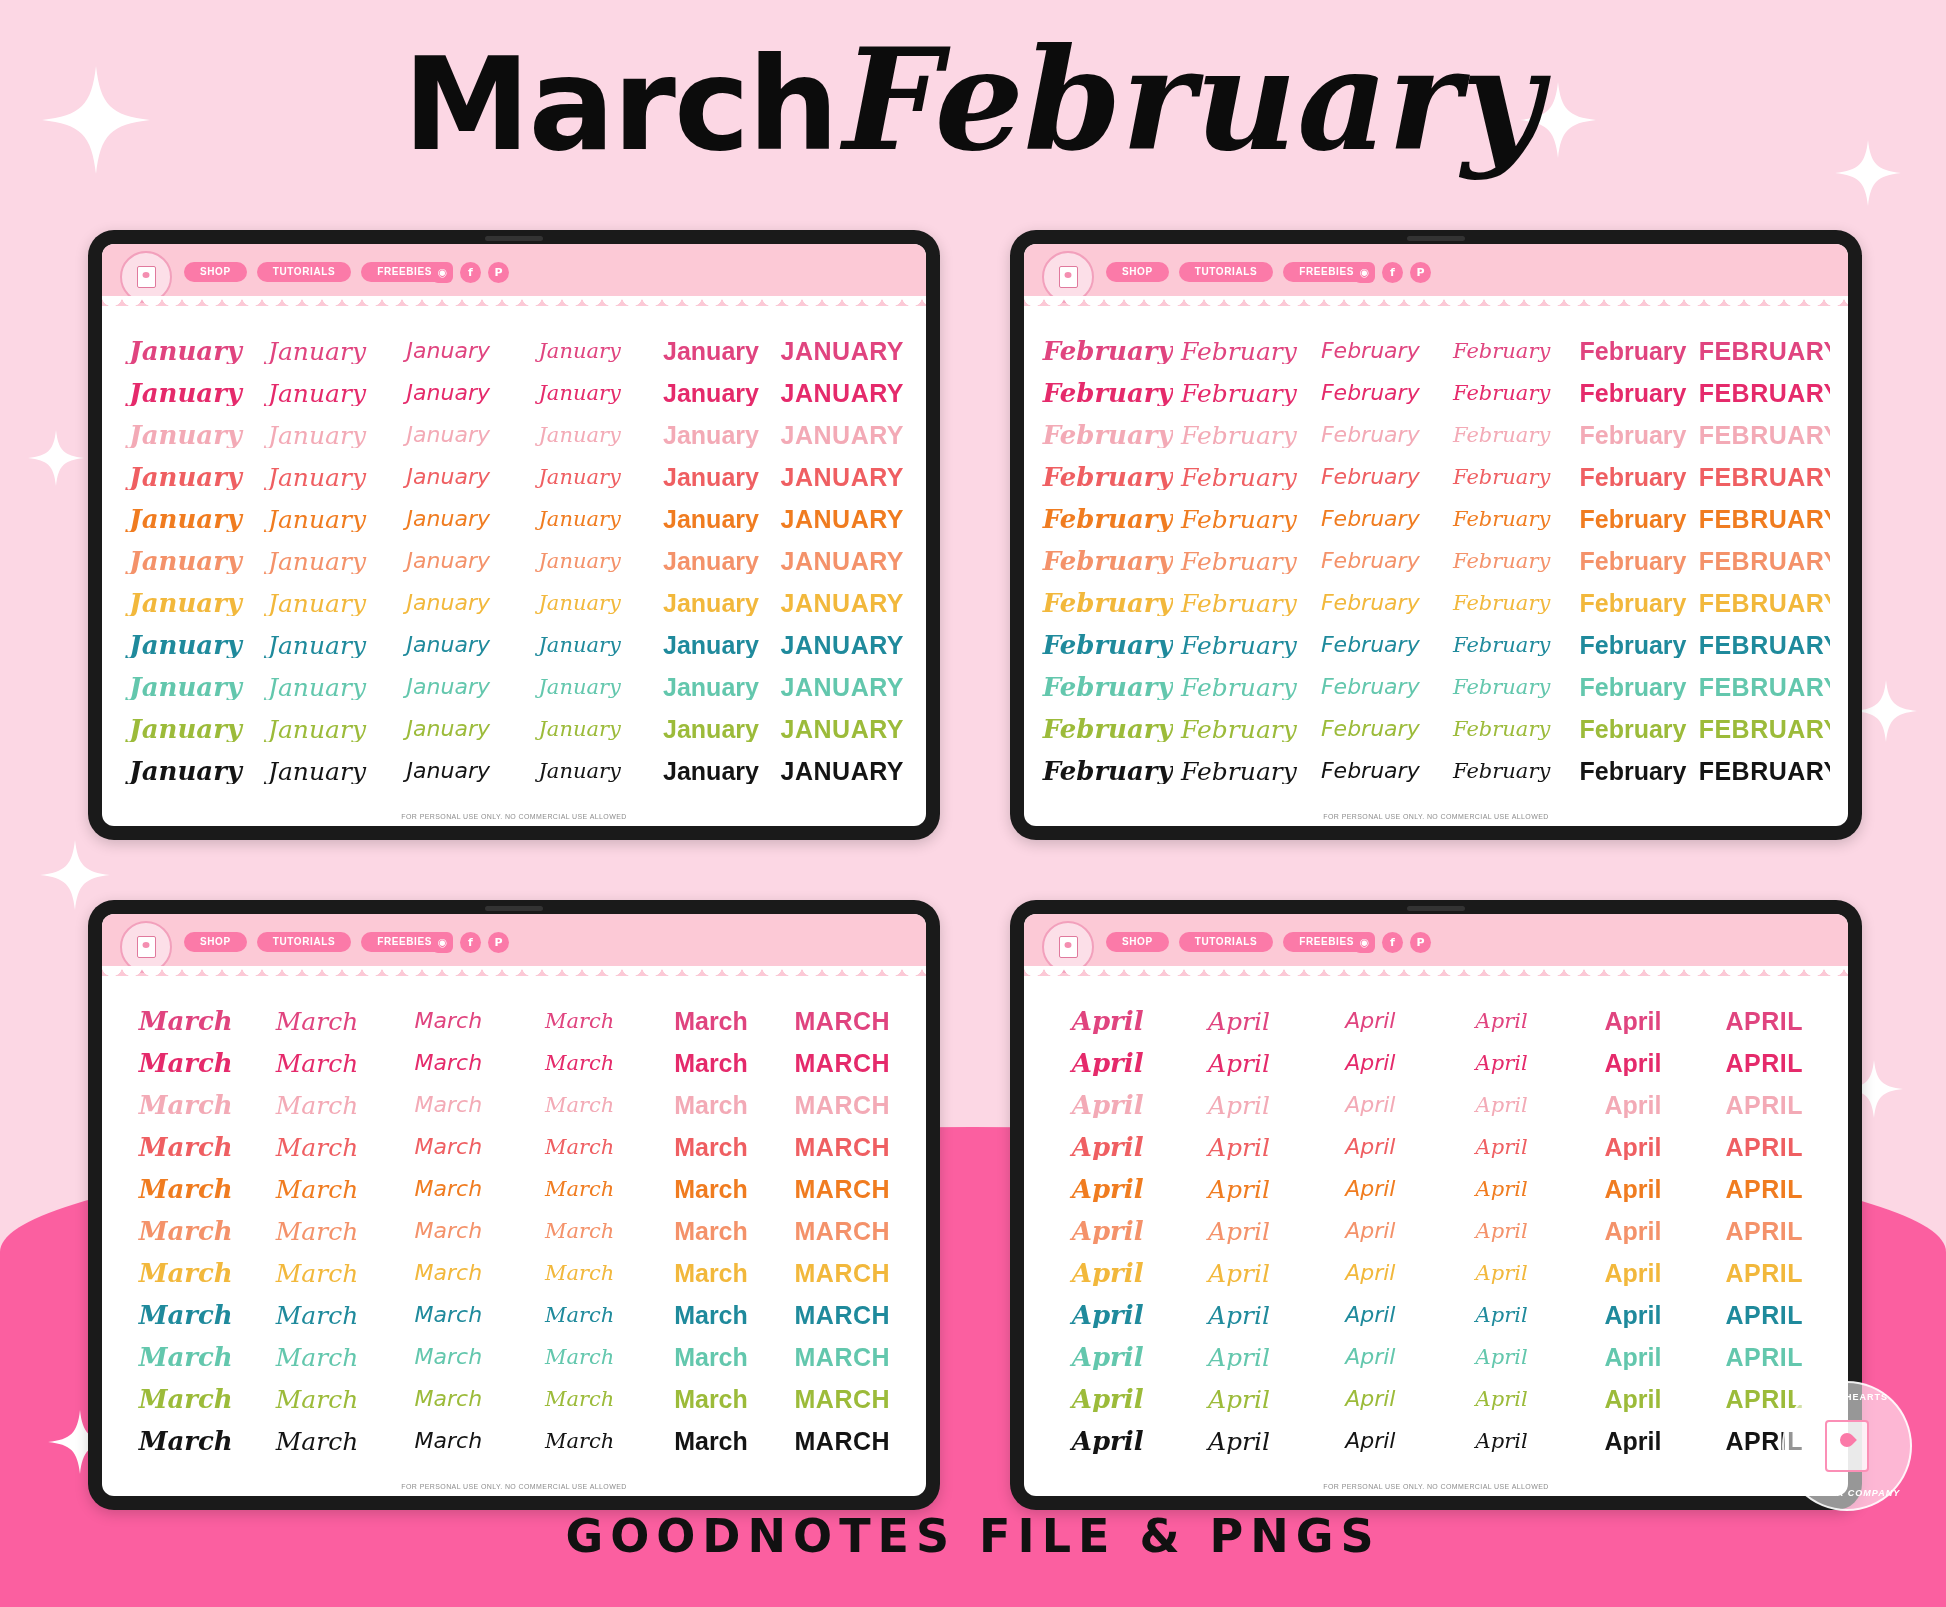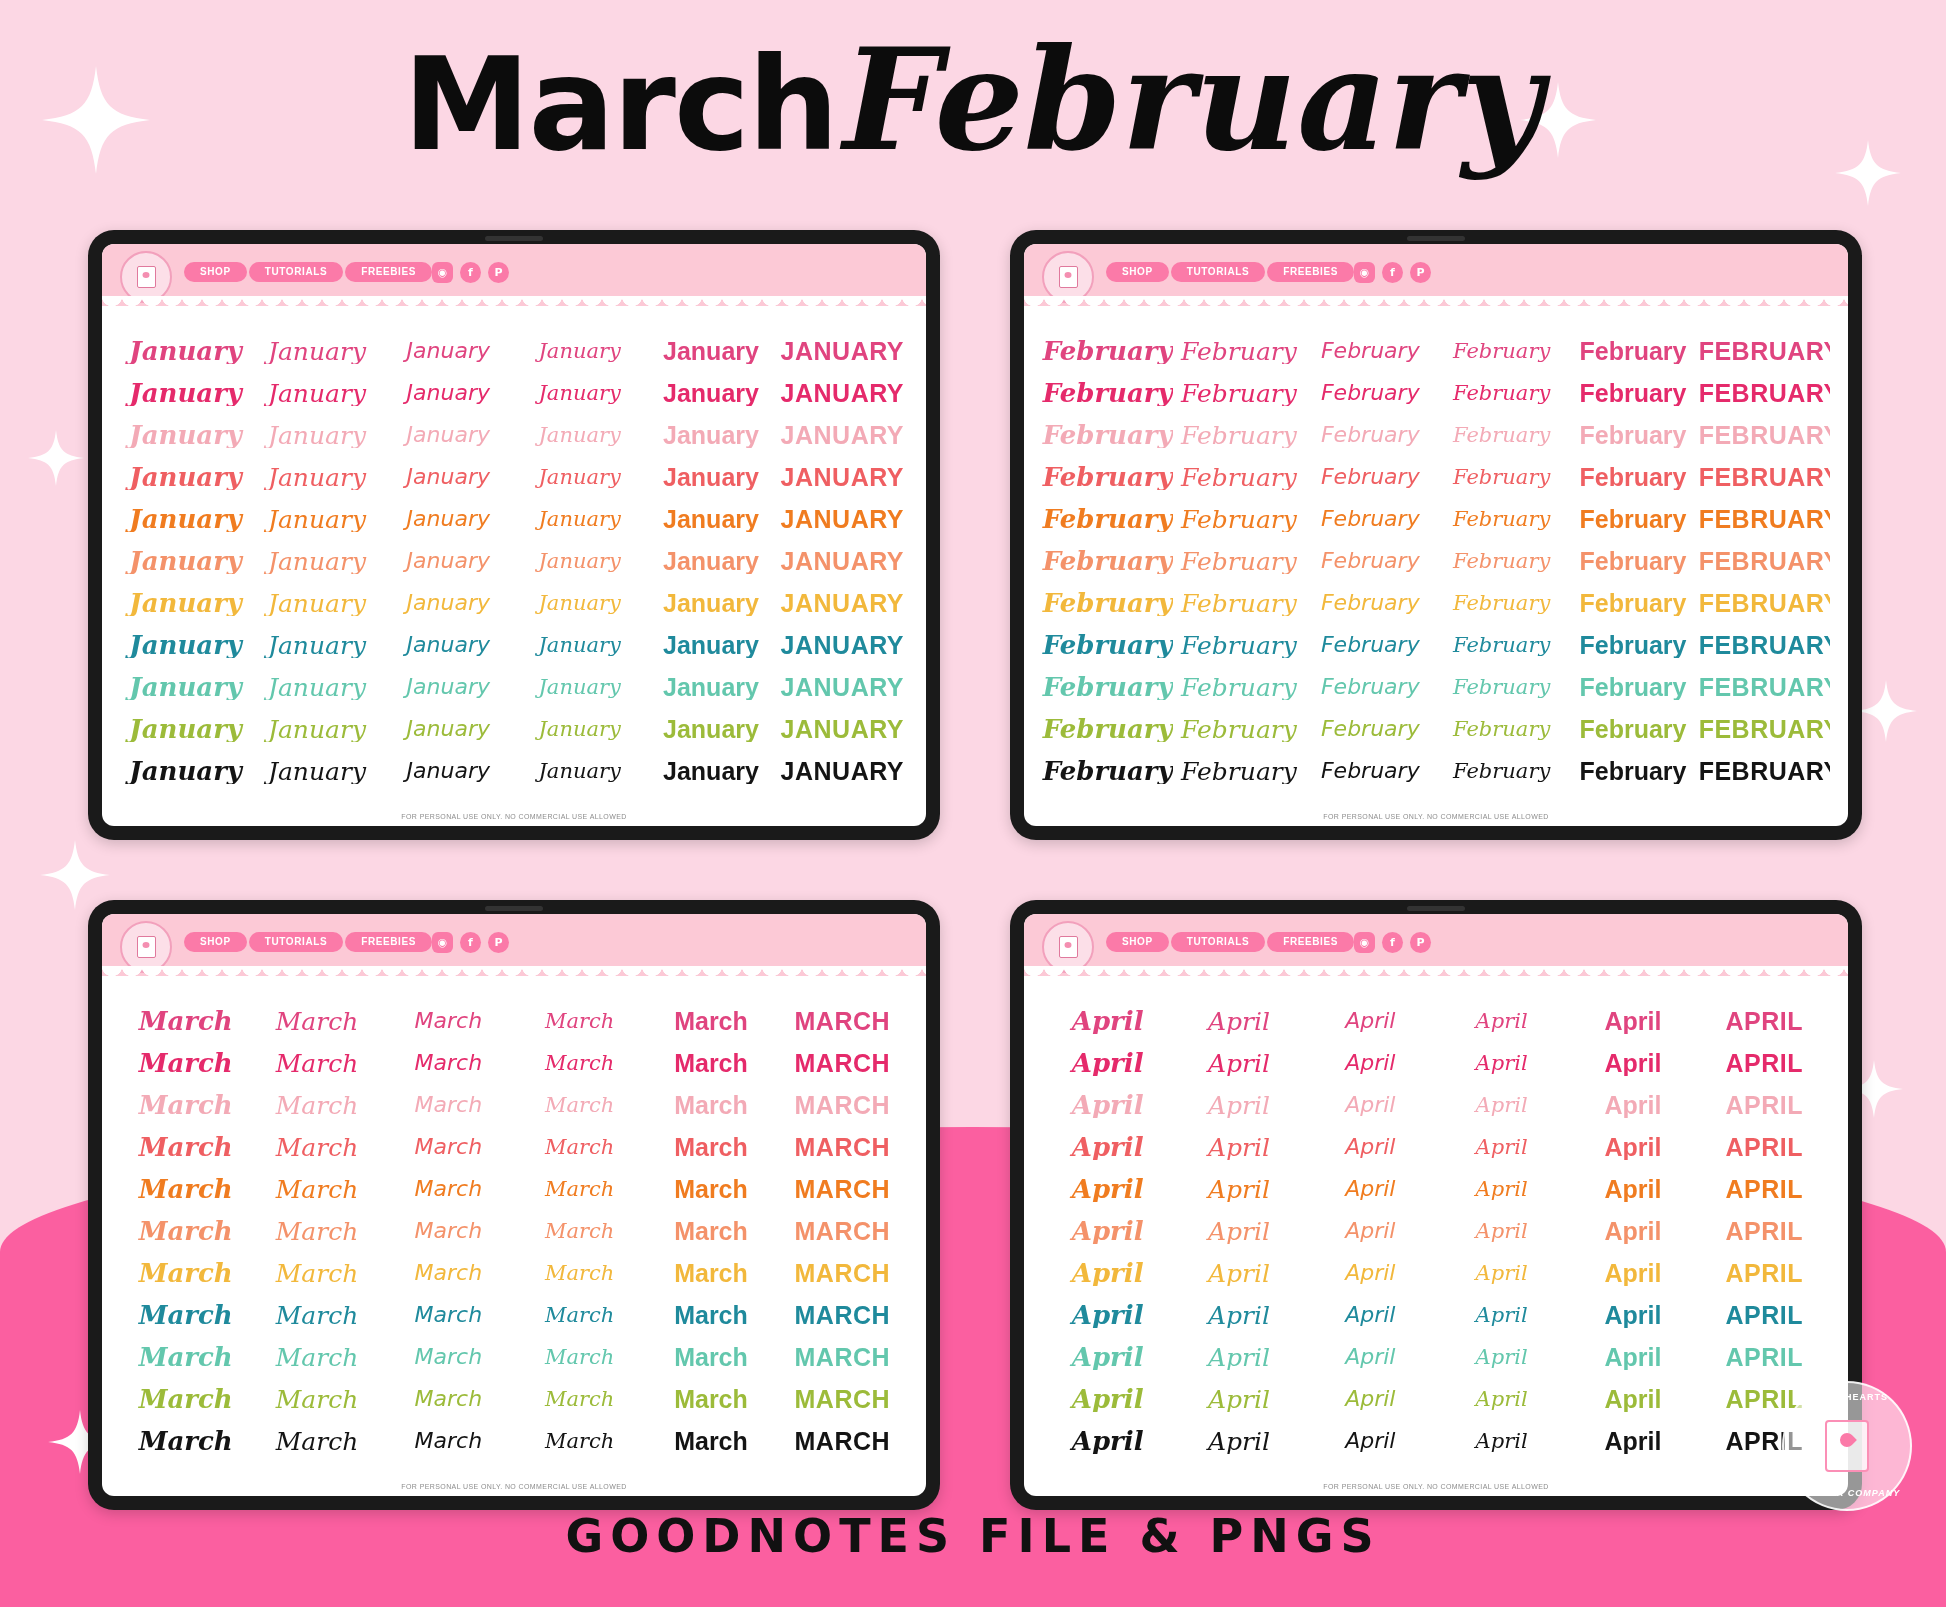--- a/index.html
+++ b/index.html
@@ -165,21 +165,21 @@
     width: 7px;
     height: 6px;
     background: #f48fb1;
     border-radius: 50% 50% 50% 50%;
   }
   .navbtns {
     position: absolute;
     left: 82px;
     top: 18px;
     display: flex;
-    gap: 2px;
+    gap: 10px;
     align-items: center;
   }
   .navbtn {
     background: #fb7aa8;
     color: #ffffff;
     font-size: 10px;
     font-weight: bold;
     letter-spacing: 0.6px;
     border-radius: 10px;
     padding: 5px 16px;

